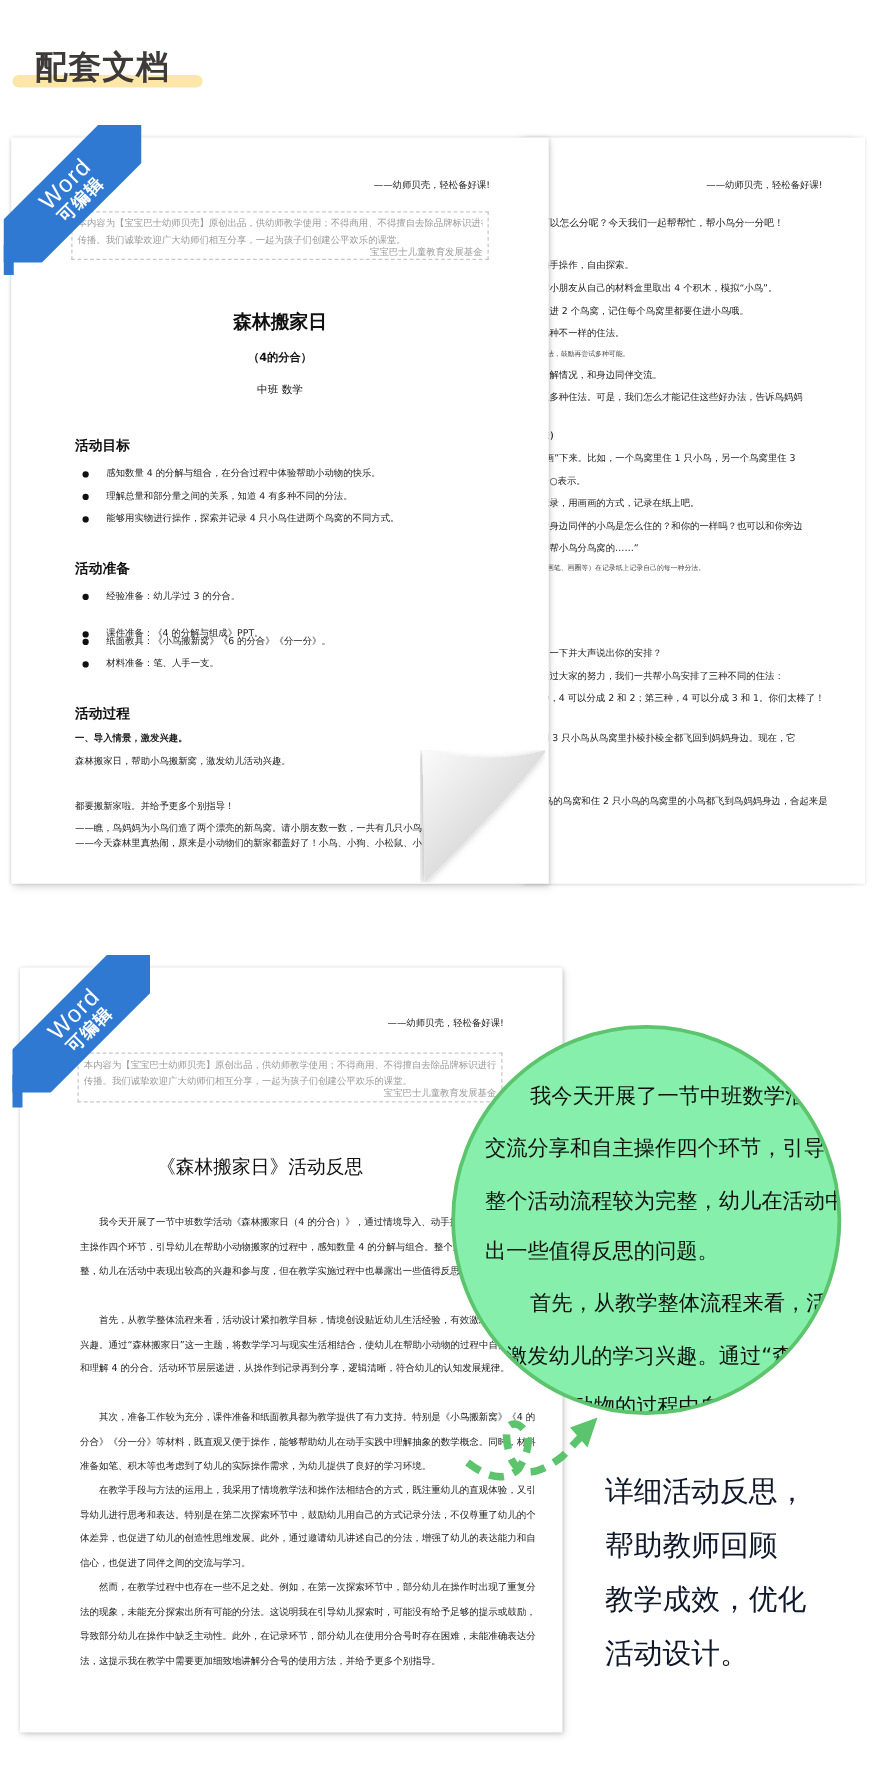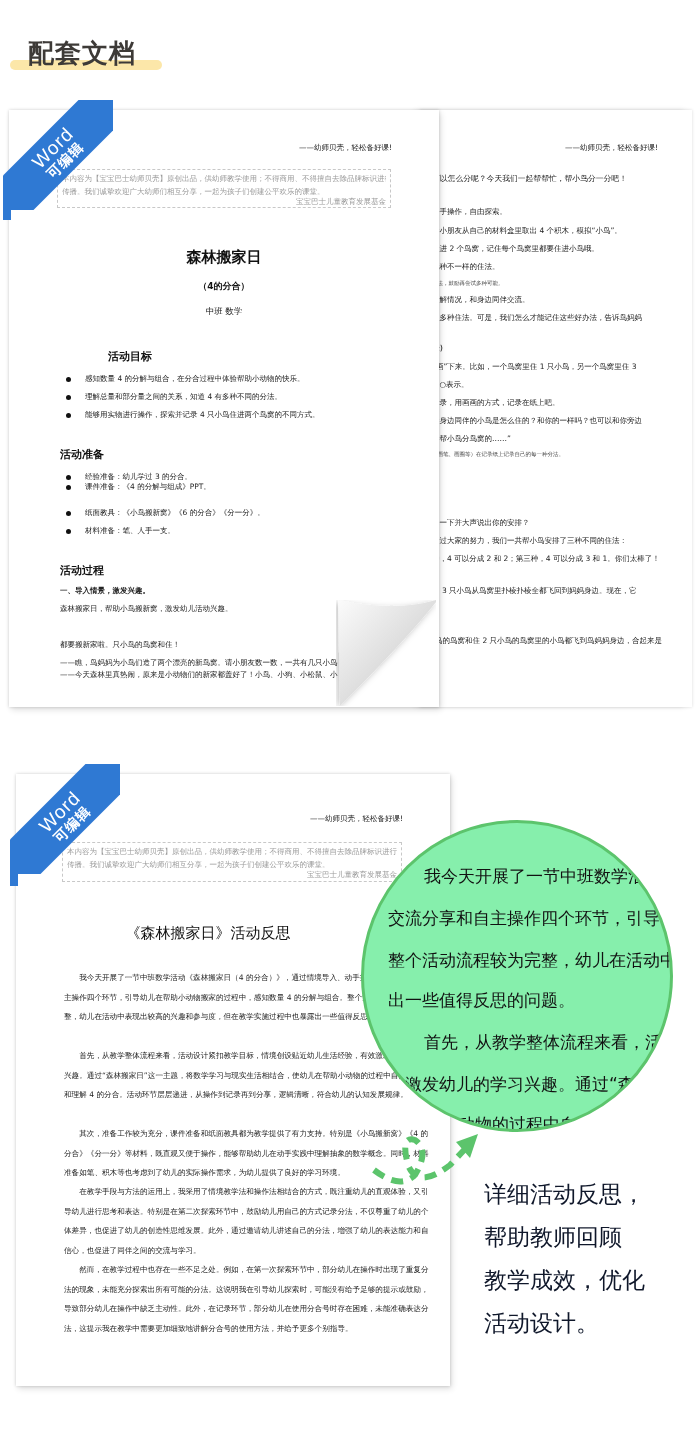--- a/index.html
+++ b/index.html
@@ -82,36 +82,36 @@
   <div class="notice" style="left:48px; top:59px; width:334px; height:39px;">
     <div style="white-space:nowrap; overflow:hidden;">本内容为【宝宝巴士幼师贝壳】原创出品，供幼师教学使用；不得商用、不得擅自去除品牌标识进行</div>
     <div style="white-space:nowrap;">传播。我们诚挚欢迎广大幼师们相互分享，一起为孩子们创建公平欢乐的课堂。</div>
     <div class="sig" style="margin-top:-3px;">宝宝巴士儿童教育发展基金</div>
   </div>
 
   <div class="doc-title" style="top:138px; font-size:15px;">森林搬家日</div>
   <div class="doc-title" style="top:170px; font-size:9px;">（4的分合）</div>
   <div class="doc-title" style="top:196px; font-size:8.5px; font-weight:normal;">中班  数学</div>
 
-  <div class="h2" style="left:51px; top:239px;margin-left:48px;">活动目标</div>
+  <div class="h2" style="left:51px; top:239px;">活动目标</div>
   <div class="bul" style="left:76px; top:264px;">感知数量 4 的分解与组合，在分合过程中体验帮助小动物的快乐。</div>
   <div class="bul" style="left:76px; top:282px;">理解总量和部分量之间的关系，知道 4 有多种不同的分法。</div>
   <div class="bul" style="left:76px; top:300px;">能够用实物进行操作，探索并记录 4 只小鸟住进两个鸟窝的不同方式。</div>
 
   <div class="h2" style="left:51px; top:337px;">活动准备</div>
   <div class="bul" style="left:76px; top:362px;">经验准备：幼儿学过 3 的分合。</div>
-  <div class="bul" style="left:76px; top:372px;">课件准备：《4 的分解与组成》PPT。</div>
+  <div class="bul" style="left:76px; top:392px;">课件准备：《4 的分解与组成》PPT。</div>
   <div class="bul" style="left:76px; top:398px;">纸面教具：《小鸟搬新窝》《6 的分合》《分一分》。</div>
   <div class="bul" style="left:76px; top:416px;">材料准备：笔、人手一支。</div>
 
   <div class="h2" style="left:51px; top:453px;">活动过程</div>
   <div class="line bold" style="left:51px; top:476px;">一、导入情景，激发兴趣。</div>
   <div class="line" style="left:51px; top:494px;">森林搬家日，帮助小鸟搬新窝，激发幼儿活动兴趣。</div>
   <div class="line" style="left:51px; top:512px; width:290px;margin-top:48px;">——今天森林里真热闹，原来是小动物们的新家都盖好了！小鸟、小狗、小松鼠、小</div>
-  <div class="line" style="left:51px; top:530px;">都要搬新家啦。只小鸟的鸟窝和住！</div>
+  <div class="line" style="left:51px; top:530px;">都要搬新家啦。并给予更多个别指导！</div>
   <div class="line" style="left:51px; top:548px; width:290px;">——瞧，鸟妈妈为小鸟们造了两个漂亮的新鸟窝。请小朋友数一数，一共有几只小鸟</div>
 </div>
 
 <svg class="curl" viewBox="0 0 100 106">
   <defs>
     <linearGradient id="cg" x1="0" y1="0" x2="1" y2="1">
       <stop offset="0" stop-color="#fbfbfb"></stop>
       <stop offset="0.55" stop-color="#dcdcdc"></stop>
       <stop offset="1" stop-color="#bdbdbd"></stop>
     </linearGradient>

